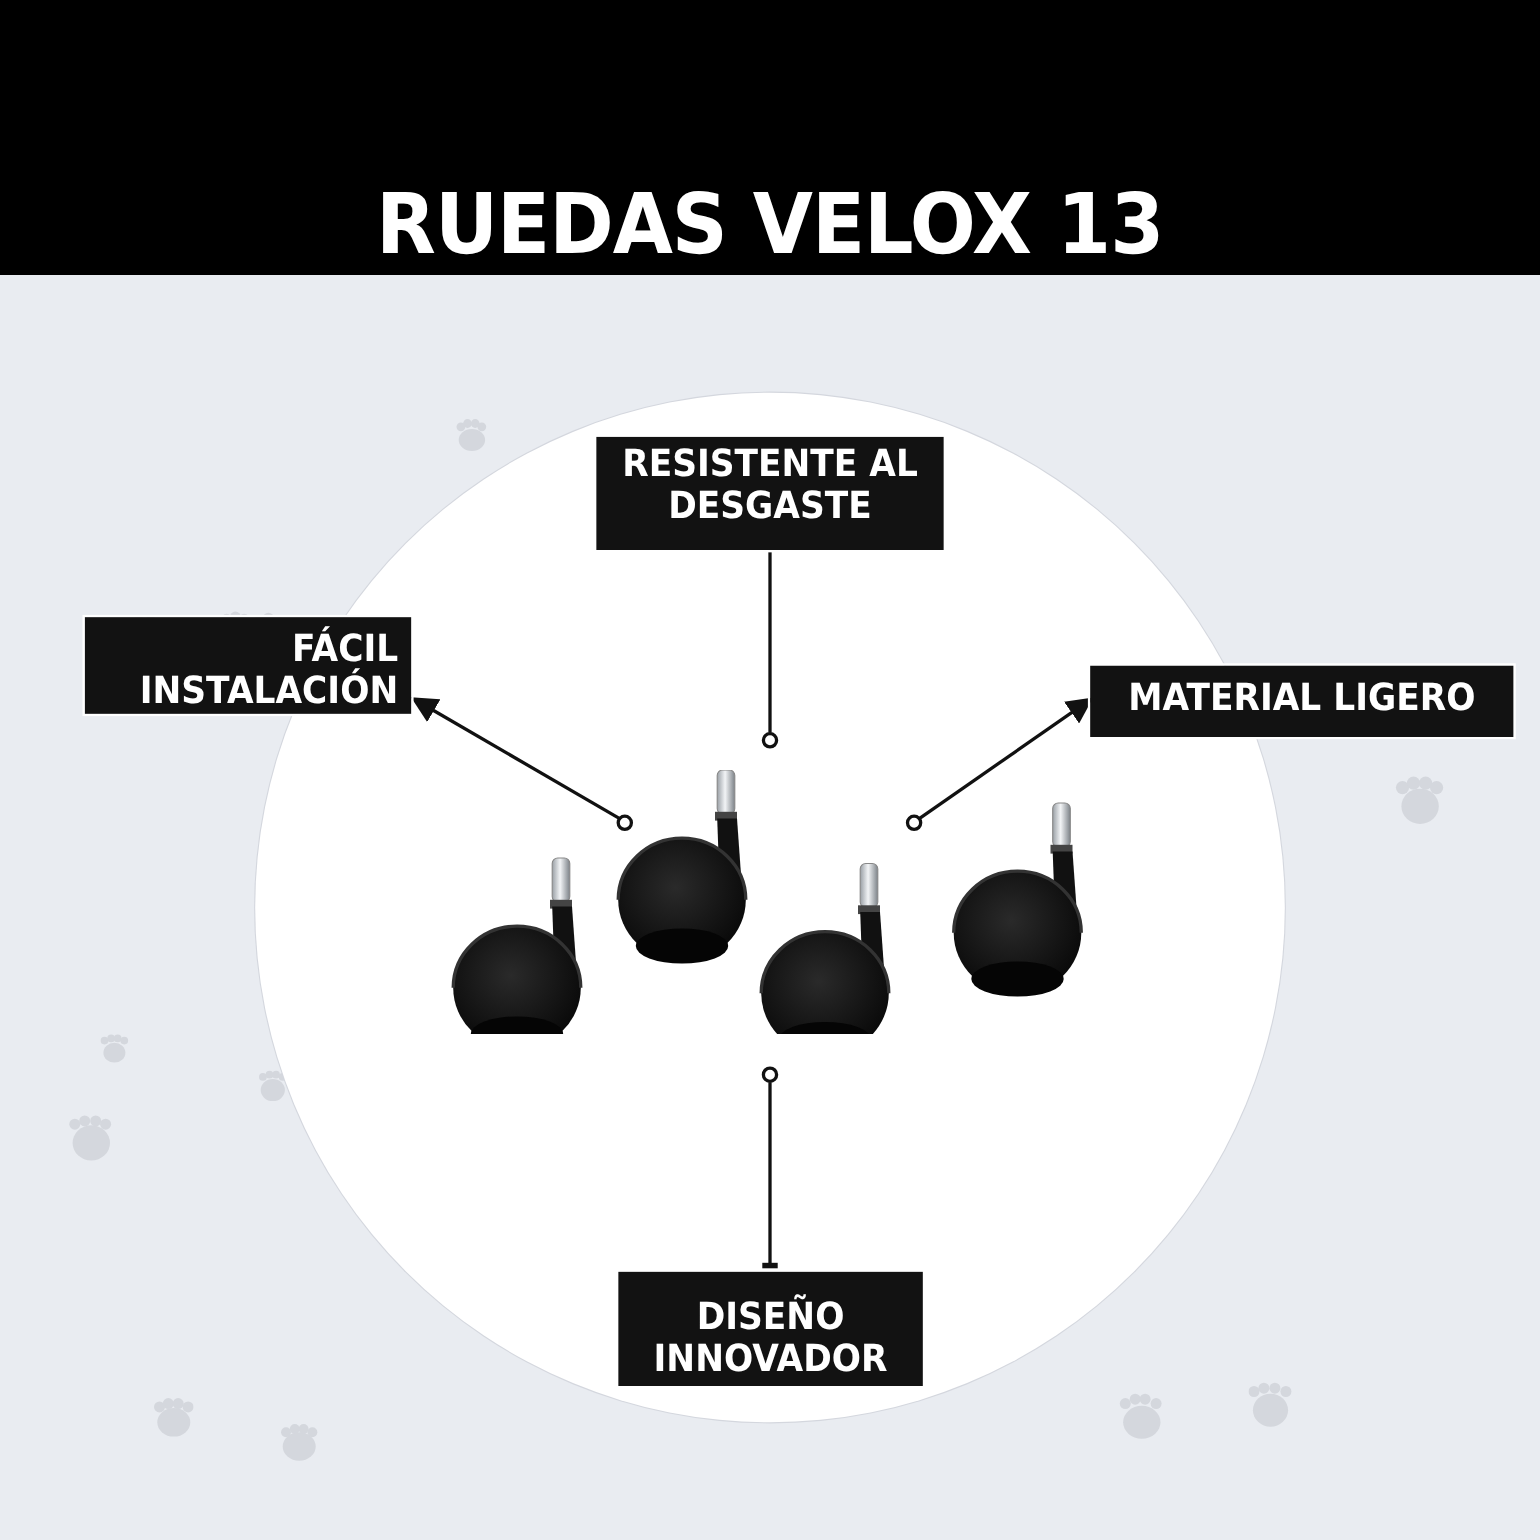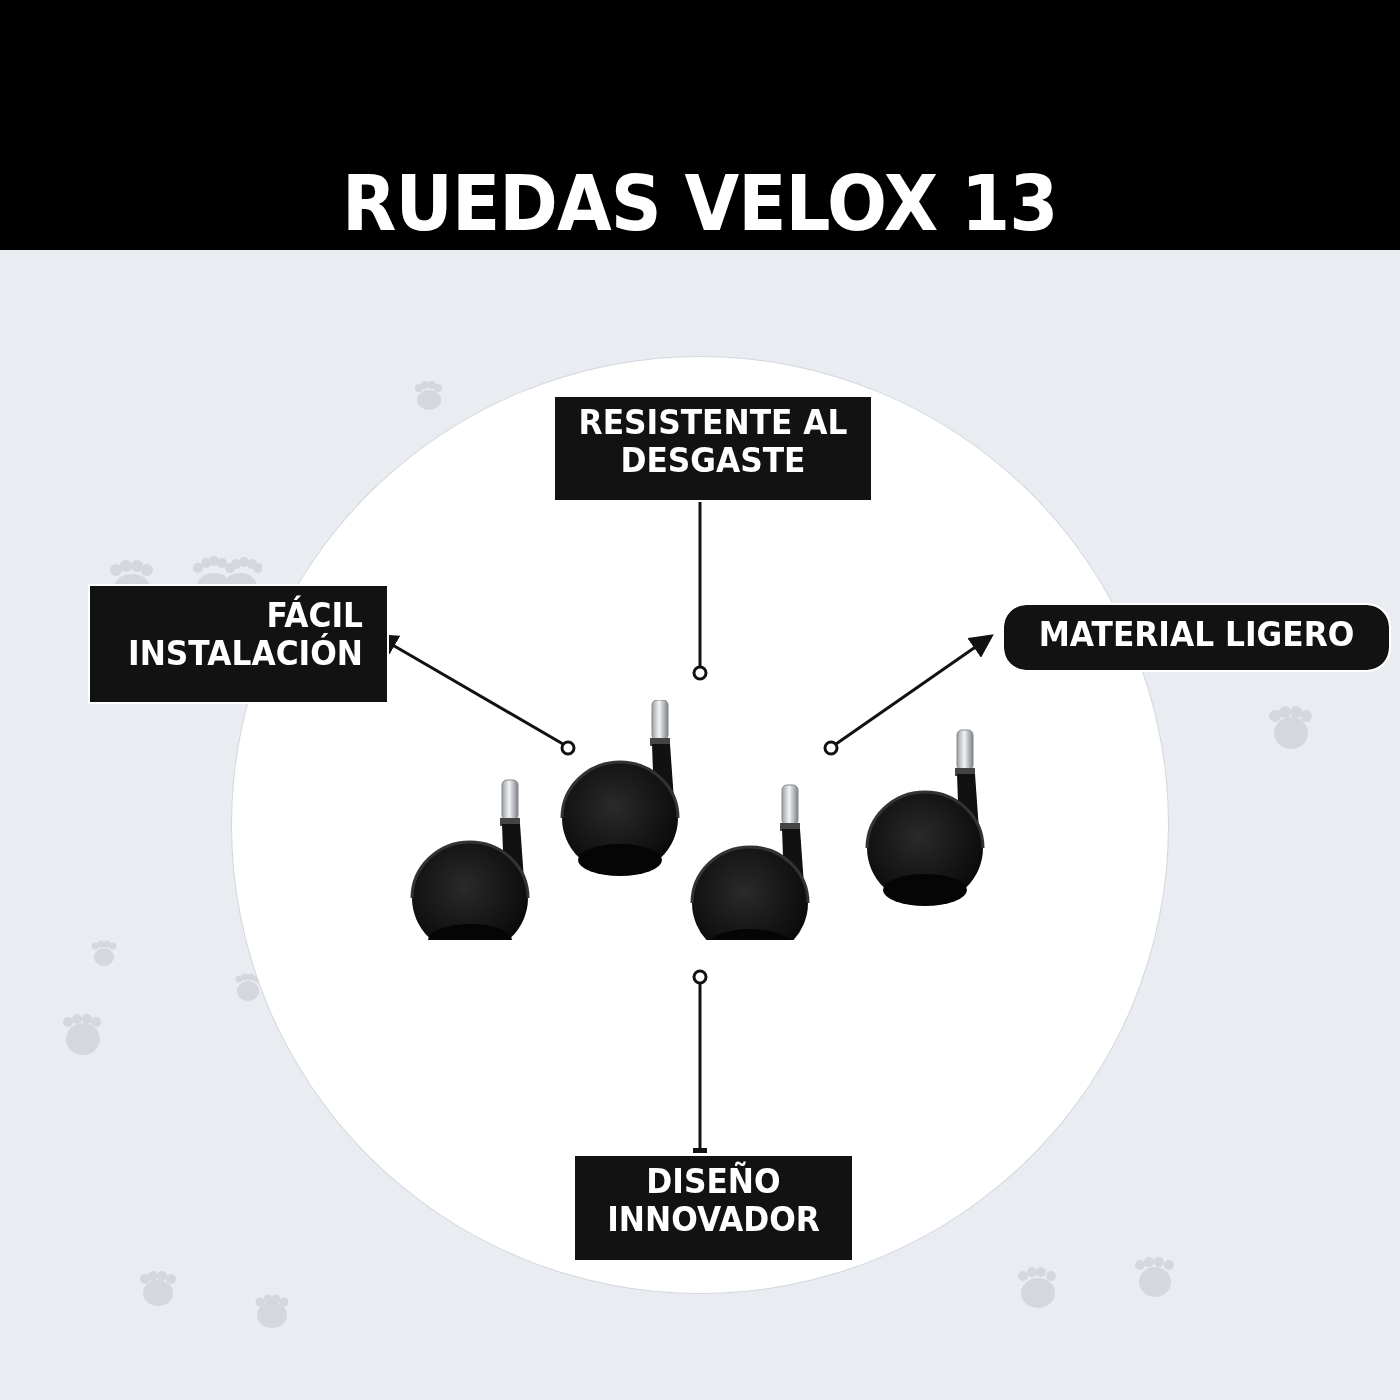--- a/index.html
+++ b/index.html
@@ -36,27 +36,26 @@
     position: absolute;
     background: #121212;
     color: #ffffff;
     font-family: "DejaVu Sans", sans-serif;
     font-weight: bold;
     font-size: 34px;
     line-height: 38px;
     box-sizing: border-box;
     outline: 2px solid #ffffff;
     outline-offset: 0;
-    margin-left: 13px;
   }
   .label span { display: block; }
   .lbl-top { left: 542px; top: 397px; width: 316px; height: 103px; text-align: center; padding-top: 6px; }
-  .lbl-left { left: 77px; top: 586px; width: 297px; height: 116px; text-align: right; padding: 10px 24px 0 0; }
-  .lbl-right { left: 991px; top: 605px; width: 385px; height: 65px; text-align: center; padding-top: 10px; border-radius: 22px; }
-  .lbl-bottom { left: 562px; top: 1156px; width: 277px; height: 104px; text-align: center; padding-top: 6px; }
+  .lbl-left { left: 77px; top: 561px; width: 297px; height: 88px; text-align: right; padding: 10px 12px 0 0; }
+  .lbl-right { left: 991px; top: 605px; width: 385px; height: 65px; text-align: center; padding-top: 10px; }
+  .lbl-bottom { left: 562px; top: 1156px; width: 277px; height: 104px; text-align: center; padding-top: 22px; }
   .label .inner { transform: scaleX(0.92); transform-origin: center; display: block; }
   .lbl-left .inner { transform-origin: right center; }
   .connectors { position: absolute; left: 0; top: 0; }
   .casters { position: absolute; left: 400px; top: 700px; }
 </style>
 </head>
 <body>
 
 <div class="header">
   <h1>RUEDAS VELOX 13</h1>

